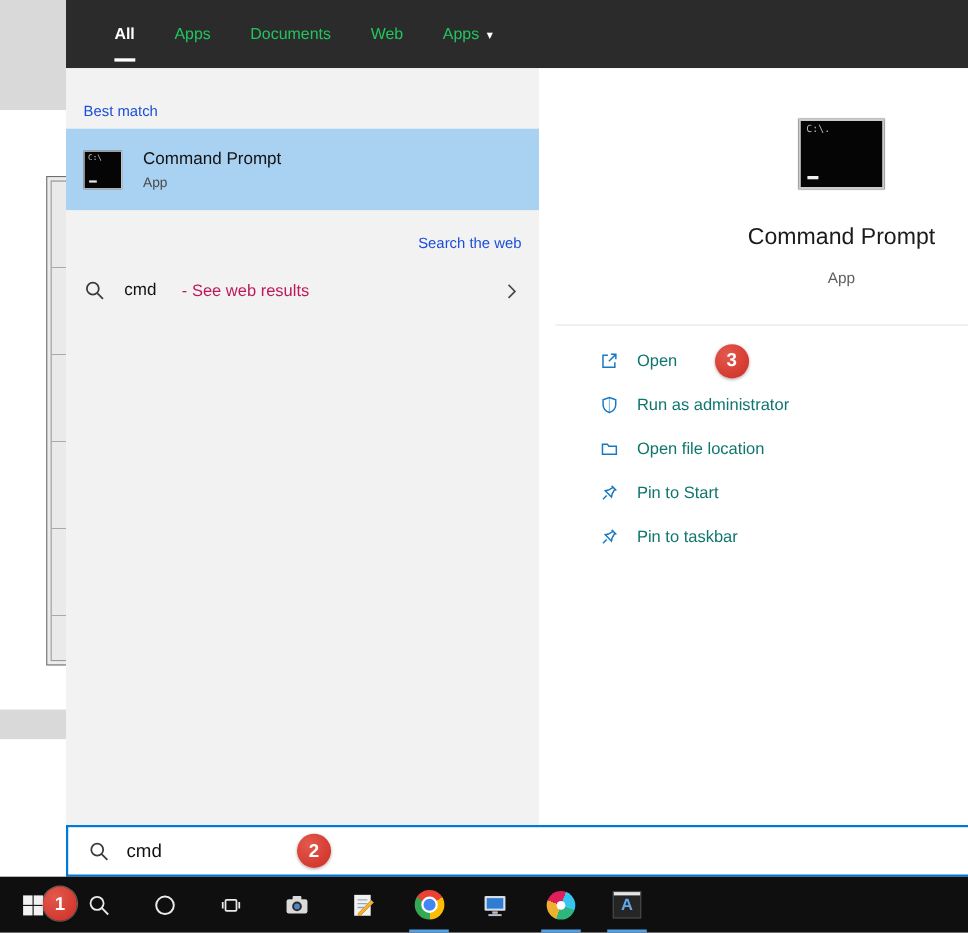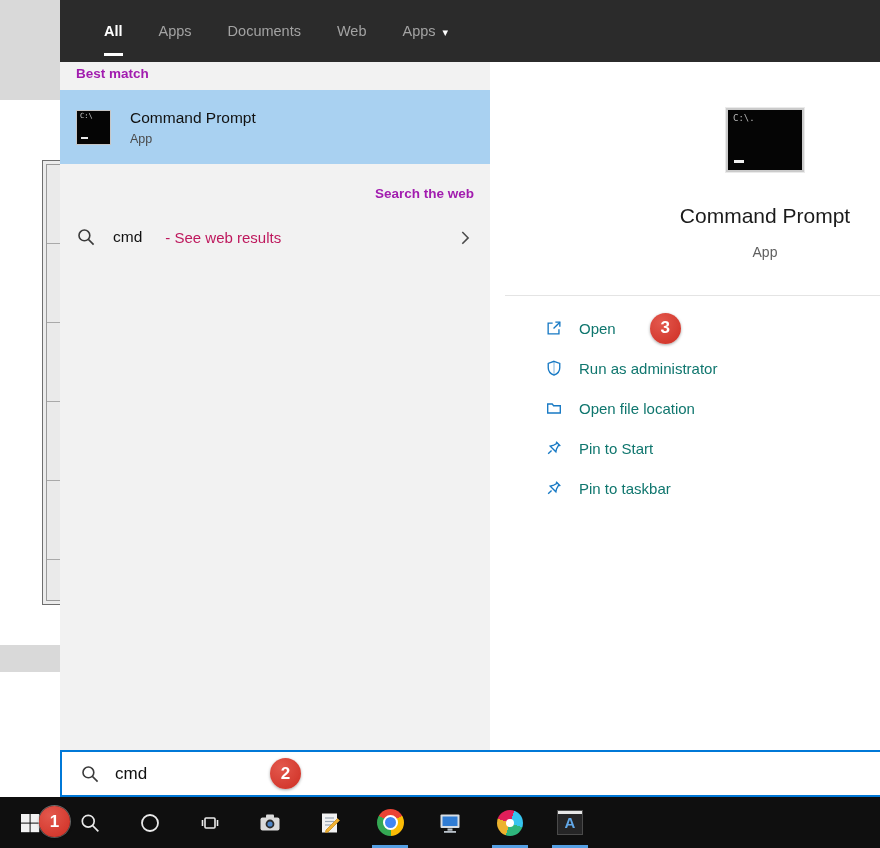--- a/index.html
+++ b/index.html
@@ -11,30 +11,30 @@
   .bg-frag-strip  { position:absolute; left:0; top:645px; width:60px; height:27px; background:#d9d9d9; }
   .bg-window-edge { position:absolute; left:42px; top:160px; width:34px; height:445px;
                     background:#ececec; border:1px solid #6f6f6f; }
   .bg-window-edge .inner { position:absolute; inset:3px; border:1px solid #9a9a9a;
                     background:repeating-linear-gradient(180deg,#eaeaea 0 78px,#a9a9a9 78px 79px); }
 
   
   .flyout { position:absolute; left:60px; top:0; width:820px; height:797px; z-index:5; }
 
   .tabs-bar { height:62px; background:#2b2b2b; display:flex; align-items:stretch; padding-left:44px; gap:36px; }
-  .tab { display:flex; align-items:center; color:#a3a3a3; font-size:14.5px; position:relative; cursor:default; }
+  .tab { display:flex; align-items:center; color:#22c55e; font-size:14.5px; position:relative; cursor:default; }
   .tab.active { color:#ffffff; font-weight:bold; }
   .tab.active::after { content:""; position:absolute; left:0; right:0; bottom:6px; height:3px; background:#ffffff; }
   .caret::after { content:"▾"; color:#ffffff; font-size:11px; margin-left:7px; }
 
   .panels { display:flex; height:688px; }
   .left-panel { width:430px; background:#f2f2f2; }
   .right-panel { flex:1; background:#ffffff; overflow:hidden; }
 
-  .section-header { font-size:13.5px; font-weight:bold; color:#a21caf; padding:4px 16px 9px 16px; }
+  .section-header { font-size:13.5px; font-weight:normal; color:#1d4ed8; padding:31px 16px 9px 16px; }
   .section-header.web { padding-top:22px;text-align:right; }
 
   .best-match-item { height:74px; background:#a9d1f1; display:flex; align-items:center; padding-left:16px; gap:19px; cursor:default; }
   .bm-icon { width:35px; height:35px; background:#050505; border:1px solid #c6c6c6; position:relative; flex:none; }
   .bm-icon::before { content:"C:\\"; position:absolute; top:1px; left:3px; font-size:7px; color:#c9c9c9; font-family:"DejaVu Sans Mono", monospace; }
   .bm-icon::after { content:""; position:absolute; left:4px; bottom:5px; width:7px; height:2px; background:#e8e8e8; }
   .bm-title { font-size:15.5px; color:#111111; }
   .bm-sub { font-size:12.5px; color:#4a4a4a; margin-top:5px; }
 
   .web-item { height:54px; display:flex; align-items:center; padding:0 16px; gap:17px; cursor:default; }

